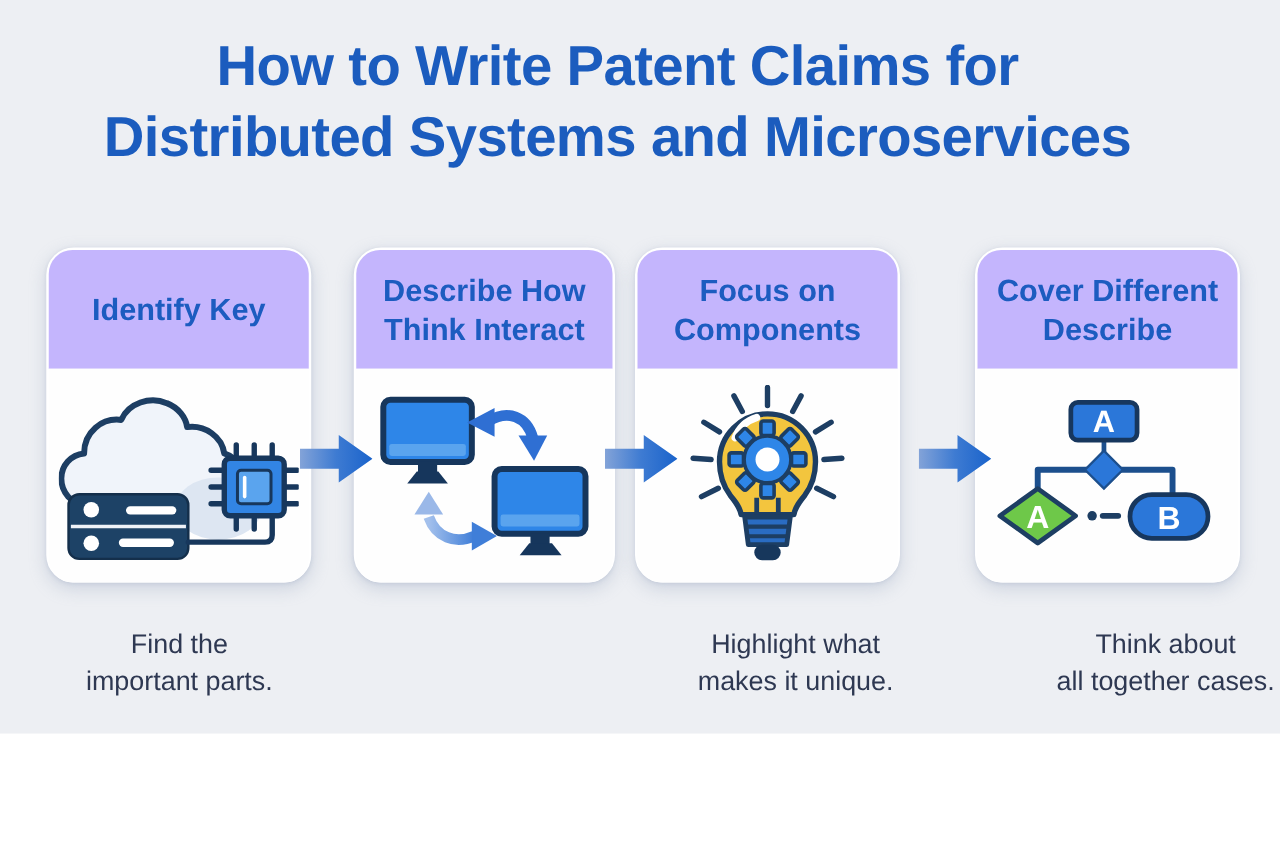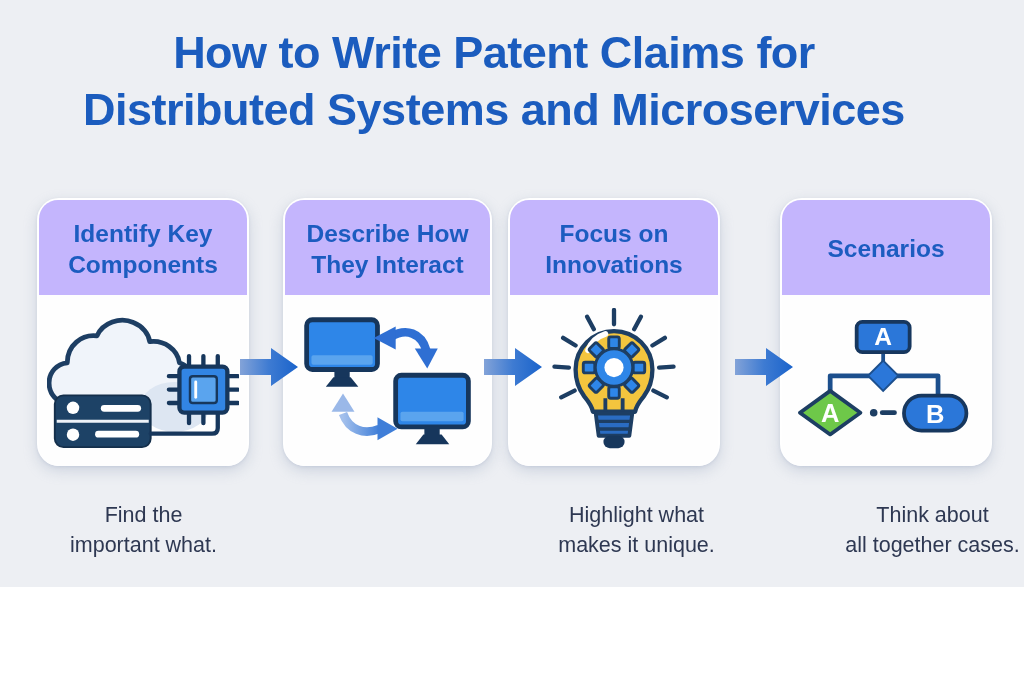--- a/index.html
+++ b/index.html
@@ -91,21 +91,20 @@
 
   <div class="title">
     <div>How to Write Patent Claims for</div>
     <div>Distributed Systems and Microservices</div>
   </div>
 
   <section class="card card-1">
     <div class="card-header">
       <div class="card-heading">
         <div>Identify Key</div>
-        <div>Components</div>
       </div>
     </div>
     <div class="card-body">
       <svg width="192" height="139" viewBox="0 0 200 145">
         <path d="M 24,97 C 10,97 2,86 2,75 C 2,64 10,55 21,54 C 21,36 36,24 52,26 C 58,12 76,6 90,12 C 100,16 106,24 107,32 C 122,30 136,40 138,54 C 150,58 156,70 152,81 C 149,90 141,96 131,97 Z" fill="#f0f4fa" stroke="#1d3e63" stroke-width="5" stroke-linejoin="round"></path>
         <ellipse cx="133" cy="100" rx="36" ry="26" fill="#dde6f2"></ellipse>
         <rect x="8" y="88" width="100" height="54" rx="9" fill="#1d4266" stroke="#142f4b" stroke-width="2"></rect>
         <line x1="10" y1="115" x2="106" y2="115" stroke="#eef2f8" stroke-width="3"></line>
         <circle cx="27" cy="101" r="6.5" fill="#ffffff"></circle>
         <circle cx="27" cy="129" r="6.5" fill="#ffffff"></circle>
@@ -117,21 +116,21 @@
         <rect x="149" y="68" width="28" height="28" rx="3" fill="#5aa4ee" stroke="#17375c" stroke-width="2.5"></rect>
         <path d="M 155,74 V 90" stroke="#ffffff" stroke-width="3" stroke-linecap="round"></path>
       </svg>
     </div>
   </section>
 
   <section class="card card-2">
     <div class="card-header">
       <div class="card-heading">
         <div>Describe How</div>
-        <div>They Interact</div>
+        <div>Think Interact</div>
       </div>
     </div>
     <div class="card-body">
       <svg width="182" height="134" viewBox="0 0 190 140">
         <rect x="10" y="6" width="74" height="52" rx="6" fill="#2e86e8" stroke="#16365c" stroke-width="5"></rect>
         <rect x="15" y="43" width="64" height="10" rx="2" fill="#5aa4ee"></rect>
         <rect x="39" y="58" width="16" height="9" fill="#16365c"></rect>
         <polygon points="30,76 64,76 56,66 38,66" fill="#16365c"></polygon>
         <path d="M 98,24 C 114,14 130,20 135,38" fill="none" stroke="#2f6fd3" stroke-width="9"></path>
         <polygon points="80,25 103,13 103,37" fill="#2f6fd3"></polygon>
@@ -144,21 +143,21 @@
         <path d="M 48,104 C 54,121 70,127 86,120" fill="none" stroke="url(#monGrad)" stroke-width="9"></path>
         <polygon points="84,108 84,132 105,120" fill="#3f7ed8"></polygon>
       </svg>
     </div>
   </section>
 
   <section class="card card-3">
     <div class="card-header">
       <div class="card-heading">
         <div>Focus on</div>
-        <div>Innovations</div>
+        <div>Components</div>
       </div>
     </div>
     <div class="card-body">
       <svg width="144" height="146" viewBox="0 0 150 152">
         <path d="M75,17 L75,2 M96,22 L103,9 M54,22 L47,9 M115,39 L128,31 M35,39 L22,31 M122,62 L137,61 M28,62 L13,61 M116,86 L130,93 M34,86 L20,93" stroke="#1d3e63" stroke-width="4.5" stroke-linecap="round"></path>
         <path d="M 44,92 C 38,84 35,74 35,64 A 40,40 0 1 1 115,64 C 115,74 112,84 106,92 C 101,98 98,102 97,108 L 53,108 C 52,102 49,98 44,92 Z" fill="#f3c53e" stroke="#1d3e63" stroke-width="4.5" stroke-linejoin="round"></path>
         <path d="M66,108 V94 M84,108 V94" stroke="#1d3e63" stroke-width="4"></path>
         <path d="M 48,44 A 28,28 0 0 1 66,27" stroke="#ffffff" stroke-width="6" fill="none" stroke-linecap="round"></path>
         <g fill="#2e86e8" stroke="#1d3e63" stroke-width="3" stroke-linejoin="round">
           <rect x="69.5" y="30" width="11" height="12" rx="2"></rect>
@@ -175,21 +174,22 @@
         <path d="M 56,110 L 94,110 L 91,133 L 59,133 Z" fill="#2a6cc2" stroke="#1d3e63" stroke-width="4" stroke-linejoin="round"></path>
         <path d="M57,118 H93 M58,126 H92" stroke="#1d3e63" stroke-width="3.5"></path>
         <rect x="64" y="133" width="22" height="13" rx="6.5" fill="#17375c"></rect>
       </svg>
     </div>
   </section>
 
   <section class="card card-4">
     <div class="card-header">
       <div class="card-heading">
-        <div>Scenarios</div>
+        <div>Cover Different</div>
+        <div>Describe</div>
       </div>
     </div>
     <div class="card-body">
       <svg width="180" height="123" viewBox="0 0 190 130">
         <path d="M 92,34 V 46" stroke="#1c4f8d" stroke-width="4"></path>
         <path d="M 36,82 V 60 H 150 V 84" fill="none" stroke="#1c4f8d" stroke-width="5" stroke-linecap="round" stroke-linejoin="round"></path>
         <polygon points="142,82 158,82 150,96" fill="#1c4f8d"></polygon>
         <polygon points="92,44 108,60 92,76 76,60" fill="#2b77d9" stroke="#1c4f8d" stroke-width="2"></polygon>
         <rect x="64" y="3" width="56" height="32" rx="6" fill="#2b77d9" stroke="#17375e" stroke-width="4"></rect>
         <text x="92" y="28" text-anchor="middle" font-size="26" class="svg-text">A</text>
@@ -208,21 +208,21 @@
   </svg>
   <svg class="flow-arrow arrow-2" viewBox="0 0 58 42">
     <polygon points="0,13 31,13 31,2 58,21 31,40 31,29 0,29" fill="url(#arrowGrad)"></polygon>
   </svg>
   <svg class="flow-arrow arrow-3" viewBox="0 0 58 42">
     <polygon points="0,13 31,13 31,2 58,21 31,40 31,29 0,29" fill="url(#arrowGrad)"></polygon>
   </svg>
 
   <div class="caption caption-1">
     <div>Find the</div>
-    <div>important what.</div>
+    <div>important parts.</div>
   </div>
   <div class="caption caption-3">
     <div>Highlight what</div>
     <div>makes it unique.</div>
   </div>
   <div class="caption caption-4">
     <div>Think about</div>
     <div>all together cases.</div>
   </div>
 

